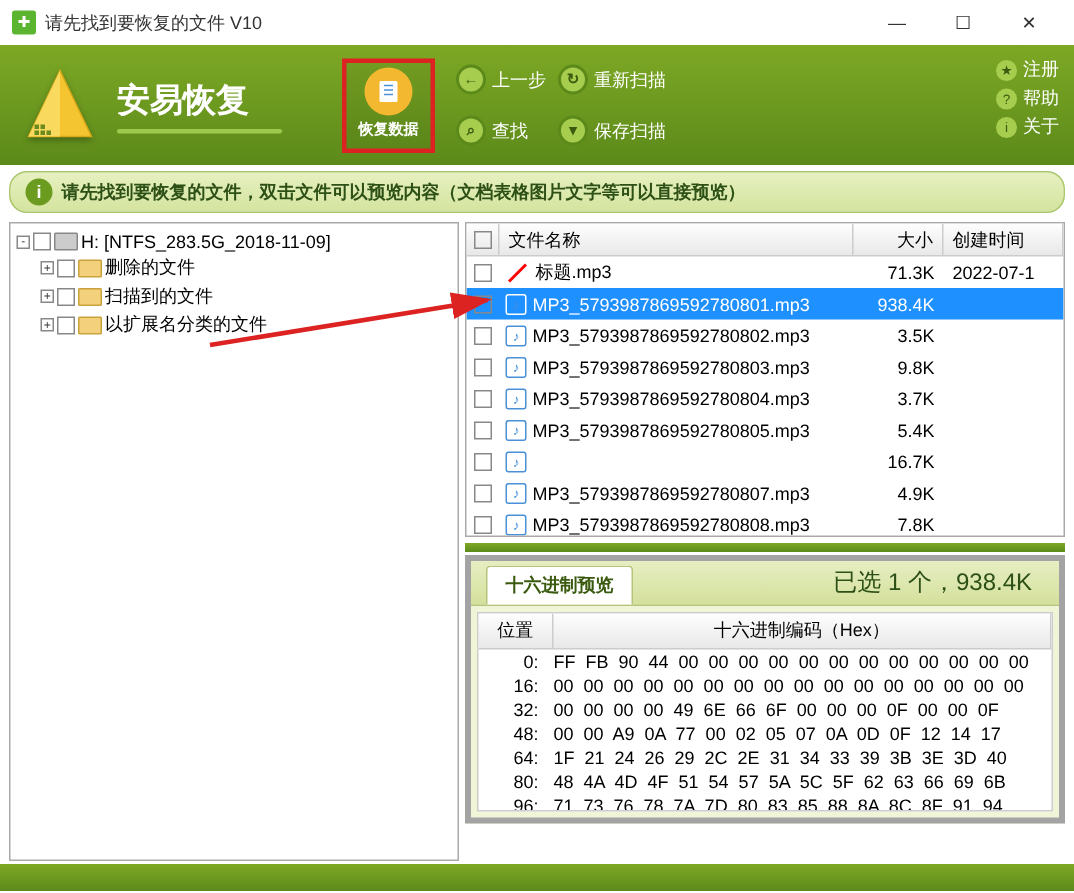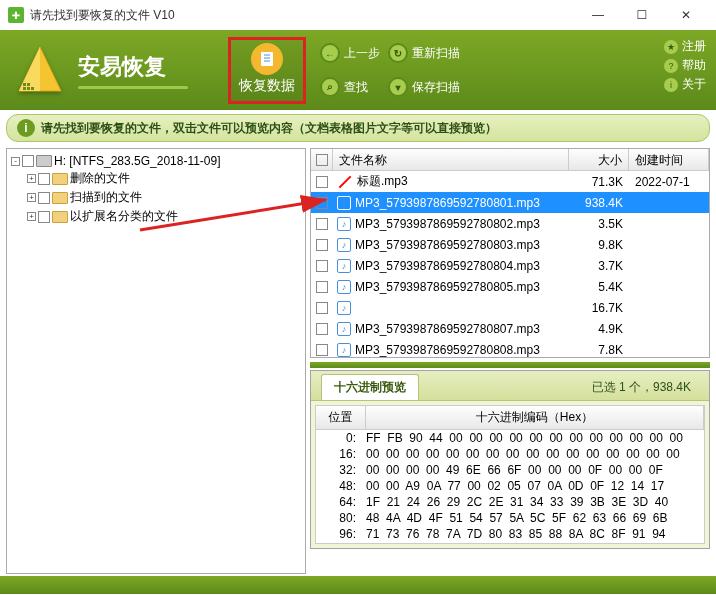--- a/index.html
+++ b/index.html
@@ -9,21 +9,21 @@
 .titlebar .title { flex: 1; color: #333; font-size: 12px; }
 .winbtn { width: 44px; height: 30px; display: flex; align-items: center; justify-content: center; color: #333; cursor: pointer; }
 .toolbar { height: 80px; background: linear-gradient(#7da825, #5c8a1a); display: flex; align-items: center; padding: 0 10px; position: relative; }
 .logo { width: 60px; height: 60px; margin-right: 8px; display: flex; align-items: center; justify-content: center; }
 .logo svg { filter: drop-shadow(0 2px 2px rgba(0,0,0,0.3)); }
 .brand { width: 130px; }
 .brand .bn { color: #fff; font-size: 22px; font-weight: bold; }
 .brand .un { height: 3px; width: 110px; background: #9ec94c; margin-top: 4px; border-radius: 2px; }
 .recover-box { border: 3px solid #d22; background: rgba(0,0,0,0.05); padding: 3px 8px 6px; display: flex; flex-direction: column; align-items: center; margin-left: 20px; cursor: pointer; }
 .recover-box .ricon { width: 32px; height: 32px; border-radius: 50%; background: #f3b82f; display: flex; align-items: center; justify-content: center; }
-.recover-box .rlbl { color: #fff; font-size: 14px; font-weight: normal; margin-top: 2px; }
+.recover-box .rlbl { color: #fff; font-size: 10px; font-weight: bold; margin-top: 2px; }
 .tbcols { display: flex; gap: 8px; margin-left: 14px; }
 .tbcol { display: flex; flex-direction: column; gap: 14px; }
 .tbitem { display: flex; align-items: center; gap: 4px; cursor: pointer; color: #fff; font-size: 13px; }
 .tbitem .ci { width: 20px; height: 20px; border-radius: 50%; background: #a6cd4e; border: 2px solid #5c8a1a; display: flex; align-items: center; justify-content: center; font-size: 10px; color: #3a5a0f; font-weight: bold; }
 .rightbtns { position: absolute; right: 10px; top: 8px; display: flex; flex-direction: column; gap: 2px; }
 .rbtn { display: flex; align-items: center; gap: 4px; color: #fff; font-size: 12px; cursor: pointer; }
 .rbtn .ri { width: 14px; height: 14px; border-radius: 50%; background: #a6cd4e; display: flex; align-items: center; justify-content: center; font-size: 9px; color: #3a5a0f; }
 .hint { margin: 4px 6px; background: linear-gradient(#e6f0c0, #d4e49e); border: 1px solid #aac56b; border-radius: 12px; padding: 4px 10px; display: flex; align-items: center; gap: 6px; color: #2d5016; font-size: 13px; font-weight: bold; }
 .hint .hi { width: 18px; height: 18px; border-radius: 50%; background: #6b9b1f; color: #fff; display: flex; align-items: center; justify-content: center; font-size: 12px; }
 .content { display: flex; height: 430px; }
@@ -42,24 +42,24 @@
 .cname { flex: 1; }
 .csize { width: 60px; text-align: right; }
 .cdate { width: 80px; }
 .flrow { display: flex; height: 21px; align-items: center; font-size: 12px; }
 .flrow.sel { background: #1e90ff; color: #fff; }
 .flrow.sel .mi { border-color: #fff; }
 .flrow .c0 { height: 100%; }
 .mi { width: 14px; height: 14px; border: 1px solid #4a90d9; border-radius: 2px; margin-right: 4px; display: flex; align-items: center; justify-content: center; font-size: 9px; color: #4a90d9; }
 .ti { width: 16px; height: 2px; background: red; transform: rotate(-45deg); margin-right: 4px; }
 .sep { height: 6px; background: linear-gradient(#7da825, #5c8a1a); margin-top: 4px; }
-.preview { border: 1px solid #a3a3a3; background: #f0f5d8; margin-top: 2px; height: 179px; display: flex; flex-direction: column; overflow: hidden; }
+.preview { border: 4px solid #a3a3a3; background: #f0f5d8; margin-top: 2px; height: 179px; display: flex; flex-direction: column; overflow: hidden; }
 .tabs { display: flex; align-items: flex-end; height: 30px; padding: 0 10px; background: linear-gradient(#e6eec2, #d4e09c); border-bottom: 1px solid #b5c47a; }
 .tab { background: #fff; border: 1px solid #b5c47a; border-bottom: none; padding: 4px 12px; color: #3a5a0f; font-weight: bold; border-radius: 3px 3px 0 0; cursor: pointer; }
-.status { margin-left: auto; color: #2d5016; font-size: 12px; padding: 0 8px 4px; }
+.status { margin-left: auto; color: #2d5016; font-size: 16px; padding: 0 8px 4px; }
 .hexarea { flex: 1; background: #fff; margin: 4px; border: 1px solid #ccc; overflow: hidden; }
 .hexhdr { display: flex; background: linear-gradient(#fefefe, #e8e8e8); border-bottom: 1px solid #ccc; }
 .hexhdr > div { padding: 3px 6px; border-right: 1px solid #ccc; font-size: 12px; }
 .hxpos { width: 50px; text-align: center; }
 .hxdata { flex: 1; text-align: center; }
 .hexrow { display: flex; font-family: Consolas, monospace; font-size: 11px; padding: 1px 0; }
 .hexrow .p { width: 50px; text-align: right; padding-right: 10px; }
 .hexrow .d { flex: 1; letter-spacing: 0; white-space: pre; }
 .bottombar { height: 18px; background: linear-gradient(#7da825, #5c8a1a); }
 .arrow { position: absolute; top: 120px; left: 130px; pointer-events: none; z-index: 10; }

